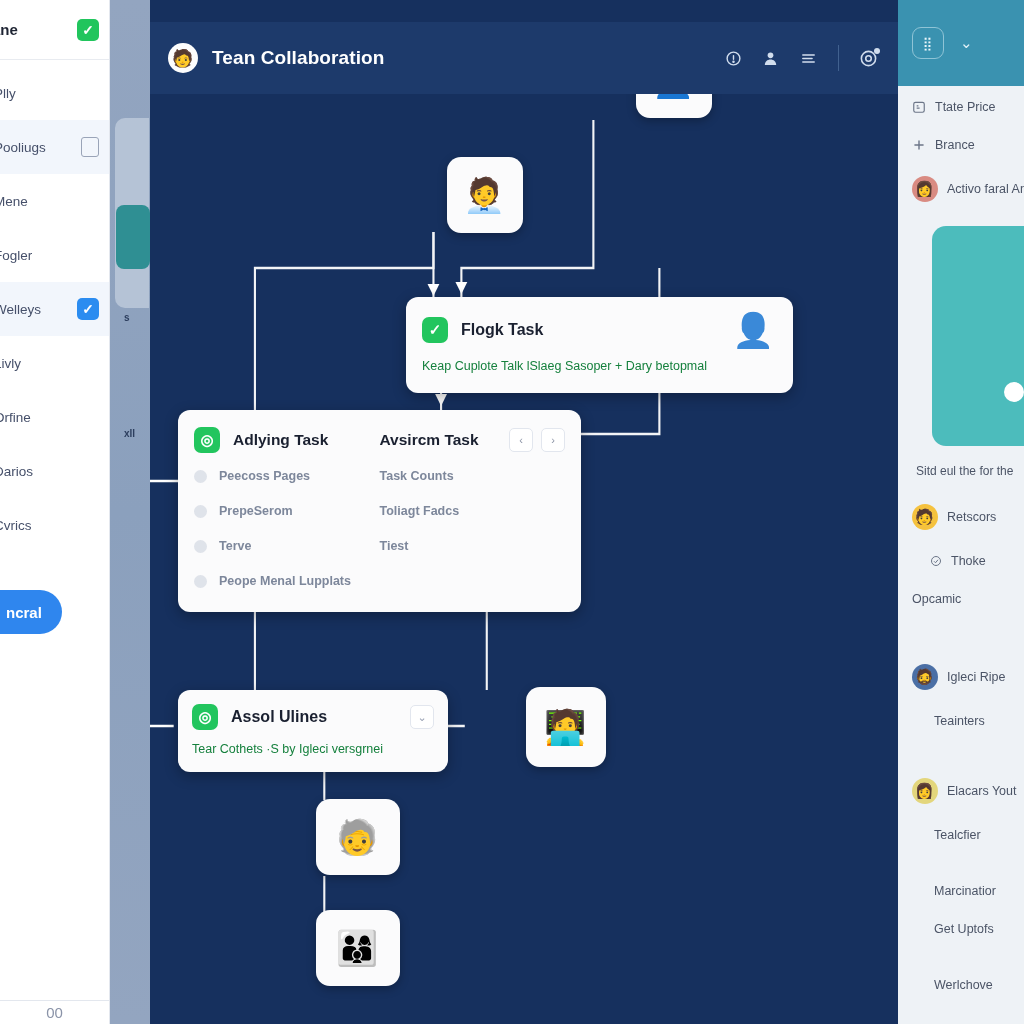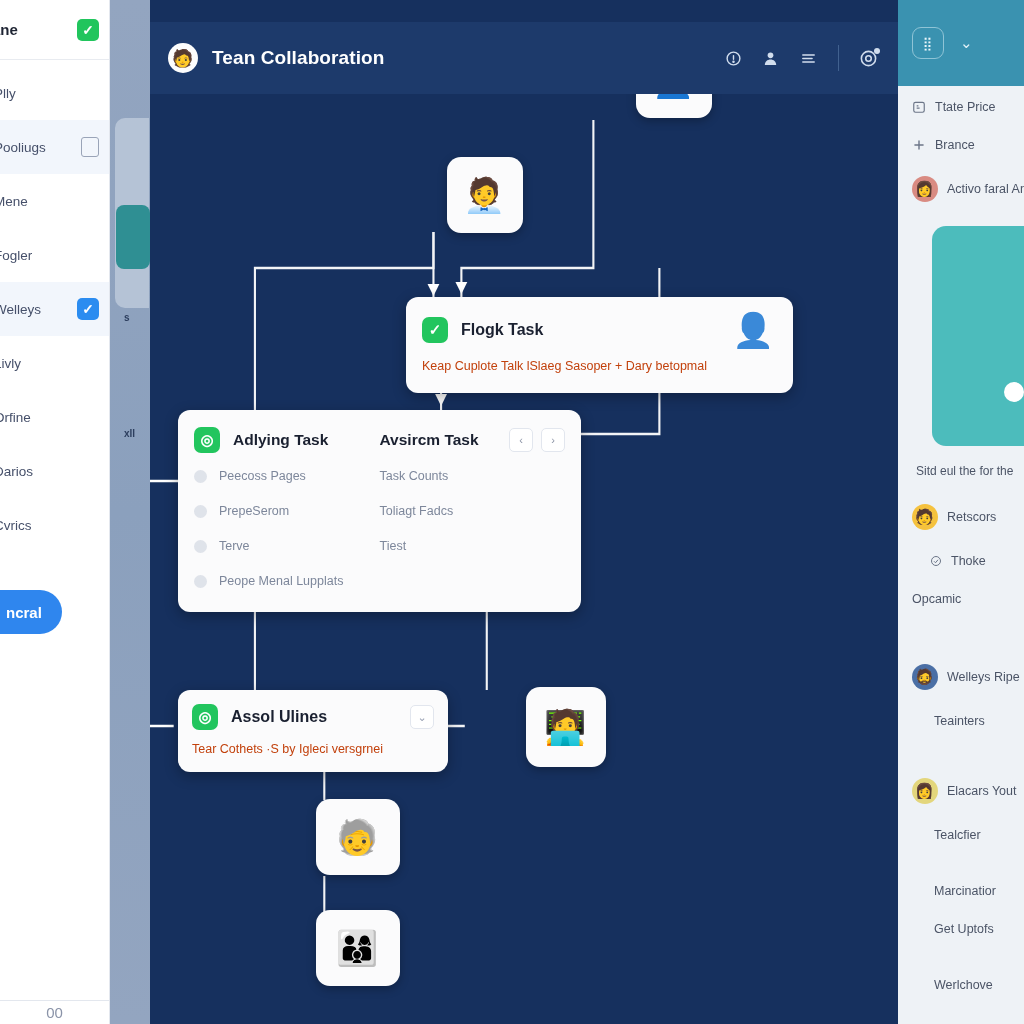--- a/index.html
+++ b/index.html
@@ -119,36 +119,36 @@
     position: absolute; z-index: 3; background: #fbfbfc;
     border-radius: 12px; box-shadow: 0 4px 14px rgba(0,0,0,.3);
   }
   .card-row { display: flex; align-items: center; }
   .card-badge {
     width: 26px; height: 26px; border-radius: 7px; background: #22c55e;
     color: #fff; display: flex; align-items: center; justify-content: center;
     font-size: 15px; font-weight: 700; flex: 0 0 26px;
   }
   .card-title { font-size: 16px; font-weight: 700; color: #1a2030; margin-left: 13px; }
-  .card-sub { font-size: 12.5px; color: #c2410c; margin-top: 12px; white-space: nowrap; }
+  .card-sub { font-size: 12.5px; color: #15803d; margin-top: 12px; white-space: nowrap; }
   .card-avatar { margin-left: auto; font-size: 34px; line-height: 1; opacity: .85; }
 
   
   #card-flogk { left: 256px; top: 297px; width: 387px; padding: 16px 18px 20px 16px; }
 
   
   #card-dual { left: 28px; top: 410px; width: 403px; padding: 16px 16px 18px 16px; }
   .dual-cols { display: flex; }
   .dual-col { width: 50%; }
   .col-head { display: flex; align-items: center; height: 28px; }
   .col-head .card-title { font-size: 15.5px; }
   .col-head-plain { font-size: 15.5px; font-weight: 700; color: #1a2030; }
   .col-item {
     display: flex; align-items: center; height: 26px; margin-top: 9px;
-    font-size: 12.5px; color: #7d879b; white-space: nowrap;
+    font-size: 12.5px; color: #7d879b; white-space: nowrap; font-weight: bold;
   }
   .radio {
     width: 13px; height: 13px; border-radius: 50%; background: #dfe3ea;
     flex: 0 0 13px; margin-right: 12px;
   }
   .col-item.plain { padding-left: 0; }
   .navs { margin-left: auto; display: flex; gap: 8px; }
   .nav-btn {
     width: 24px; height: 24px; border: 1px solid #e2e6ee; border-radius: 5px;
     background: #fff; color: #8b93a5; font-size: 11px;
@@ -471,21 +471,21 @@
         </span>
         <span>Thoke</span>
       </div>
 
       <div class="rp-row rp-indent-2">
         <span>Opcamic</span>
       </div>
 
       <div class="rp-row" style="margin-top:58px">
         <span class="rp-av" style="background:#4a6fa5">🧔</span>
-        <span>Welleys Ripe</span>
+        <span>Igleci Ripe</span>
       </div>
 
       <div class="rp-row rp-indent-3">
         <span>Teainters</span>
       </div>
 
       <div class="rp-row" style="margin-top:50px">
         <span class="rp-av" style="background:#e3d67c">👩</span>
         <span>Elacars Yout</span>
       </div>

